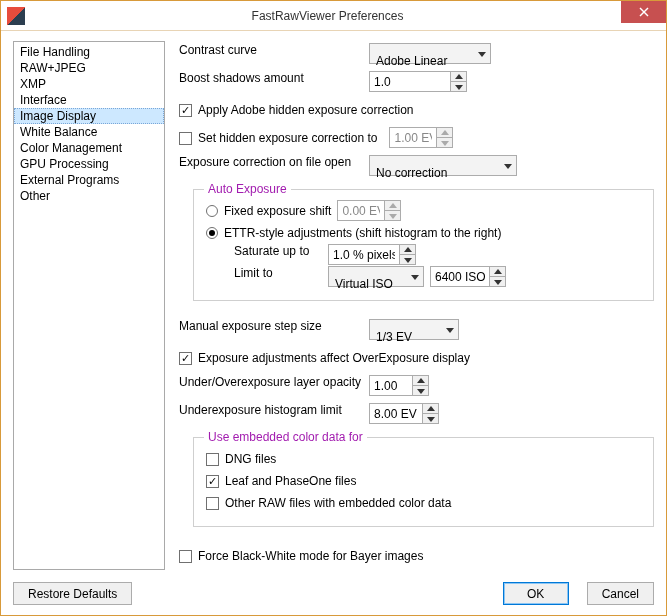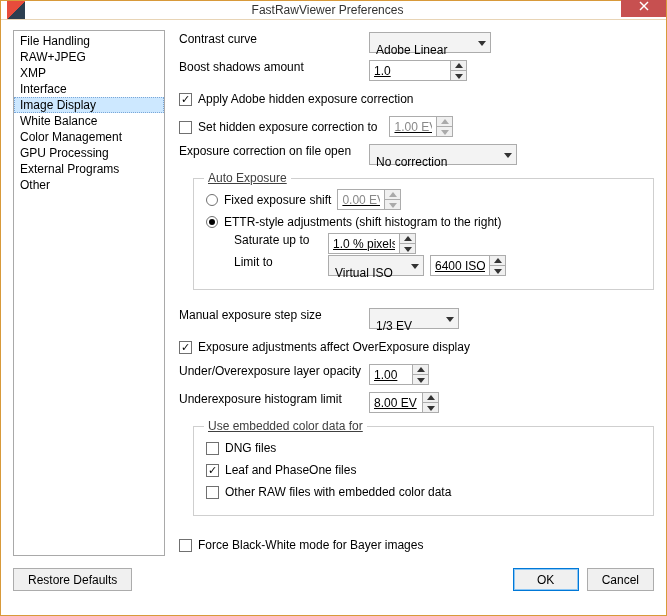--- a/index.html
+++ b/index.html
@@ -13,36 +13,36 @@
   .body { flex: 1; display: flex; padding: 10px 12px 6px 12px; gap: 14px; }
   .sidebar { width: 152px; border: 1px solid #a9a9a9; background: #fff; padding: 2px 0; }
   .sidebar .item { padding: 1px 6px; cursor: default; }
   .sidebar .item.selected { background: #cde8ff; border: 1px dotted #7aa7d8; padding: 0 5px; }
   .main { flex: 1; display: flex; flex-direction: column; gap: 6px; padding-top: 2px; }
   .row { display: flex; min-height: 22px; gap: 6px; }
   .row .label { width: 184px; }
   .row .label.short { width: auto; }
   .combo { position: relative; display: inline-flex; align-items: center; border: 1px solid #acacac; background: #f3f3f3; height: 21px; padding: 14px 18px 0 6px; }
   .combo .arrow { position: absolute; right: 4px; top: 50%; transform: translateY(-50%); }
-  .spinner { display: inline-flex; align-items: center; border: 1px solid #acacac; background: #fff; height: 21px; text-decoration: underline; }
+  .spinner { display: inline-flex; align-items: center; border: 1px solid #acacac; background: #fff; height: 21px; }
   .spinner input { border: none; width: 46px; padding: 0 4px; height: 19px; outline: none; background: transparent; }
   .spinner.disabled input { color: #888; }
   .spinbtns { display: flex; flex-direction: column; border-left: 1px solid #acacac; height: 100%; }
   .spinbtn { width: 15px; flex: 1; display: flex; align-items: center; justify-content: center; background: #f0f0f0; }
   .spinbtn + .spinbtn { border-top: 1px solid #acacac; }
   .checkbox { display: inline-flex; align-items: center; gap: 6px; }
   .checkbox .box { width: 13px; height: 13px; border: 1px solid #707070; background: #fff; display: flex; align-items: center; justify-content: center; }
   .checkbox .box.checked::after { content: "✓"; font-size: 11px; line-height: 1; color: #000; }
   .radio { display: inline-flex; align-items: center; gap: 6px; }
   .radio .dot { width: 12px; height: 12px; border: 1px solid #707070; border-radius: 50%; background: #fff; display: flex; align-items: center; justify-content: center; }
   .radio .dot.on::after { content: ""; width: 6px; height: 6px; background: #000; border-radius: 50%; }
   .group { border: 1px solid #cfcfcf; margin-top: 6px; padding: 10px 12px 12px; position: relative; }
-  .group > .legend { position: absolute; top: -8px; left: 10px; background: #fff; padding: 0 4px; color: #404040; text-decoration: underline; }
+  .group > .legend { position: absolute; top: -8px; left: 10px; background: #fff; padding: 0 4px; color: #a21caf; }
   .indent { margin-left: 28px; }
-  .footer { display: flex; align-items: center; padding: 6px 12px 26px; gap: 8px; }
+  .footer { display: flex; align-items: center; padding: 6px 12px 10px; gap: 18px; }
   .btn { border: 1px solid #acacac; background: #f0f0f0; height: 23px; padding: 0 14px; display: inline-flex; align-items: center; justify-content: center; cursor: default; min-width: 66px; }
   .btn.primary { border: 1px solid #0078d7; box-shadow: inset 0 0 0 1px #8cc6f4; }
   .spacer { flex: 1; }
   .disabled-text { color: #888; }
   .gap-top { margin-top: 12px; }
   svg.tri { width: 8px; height: 8px; }
 </style>
 </head>
 <body>
 

